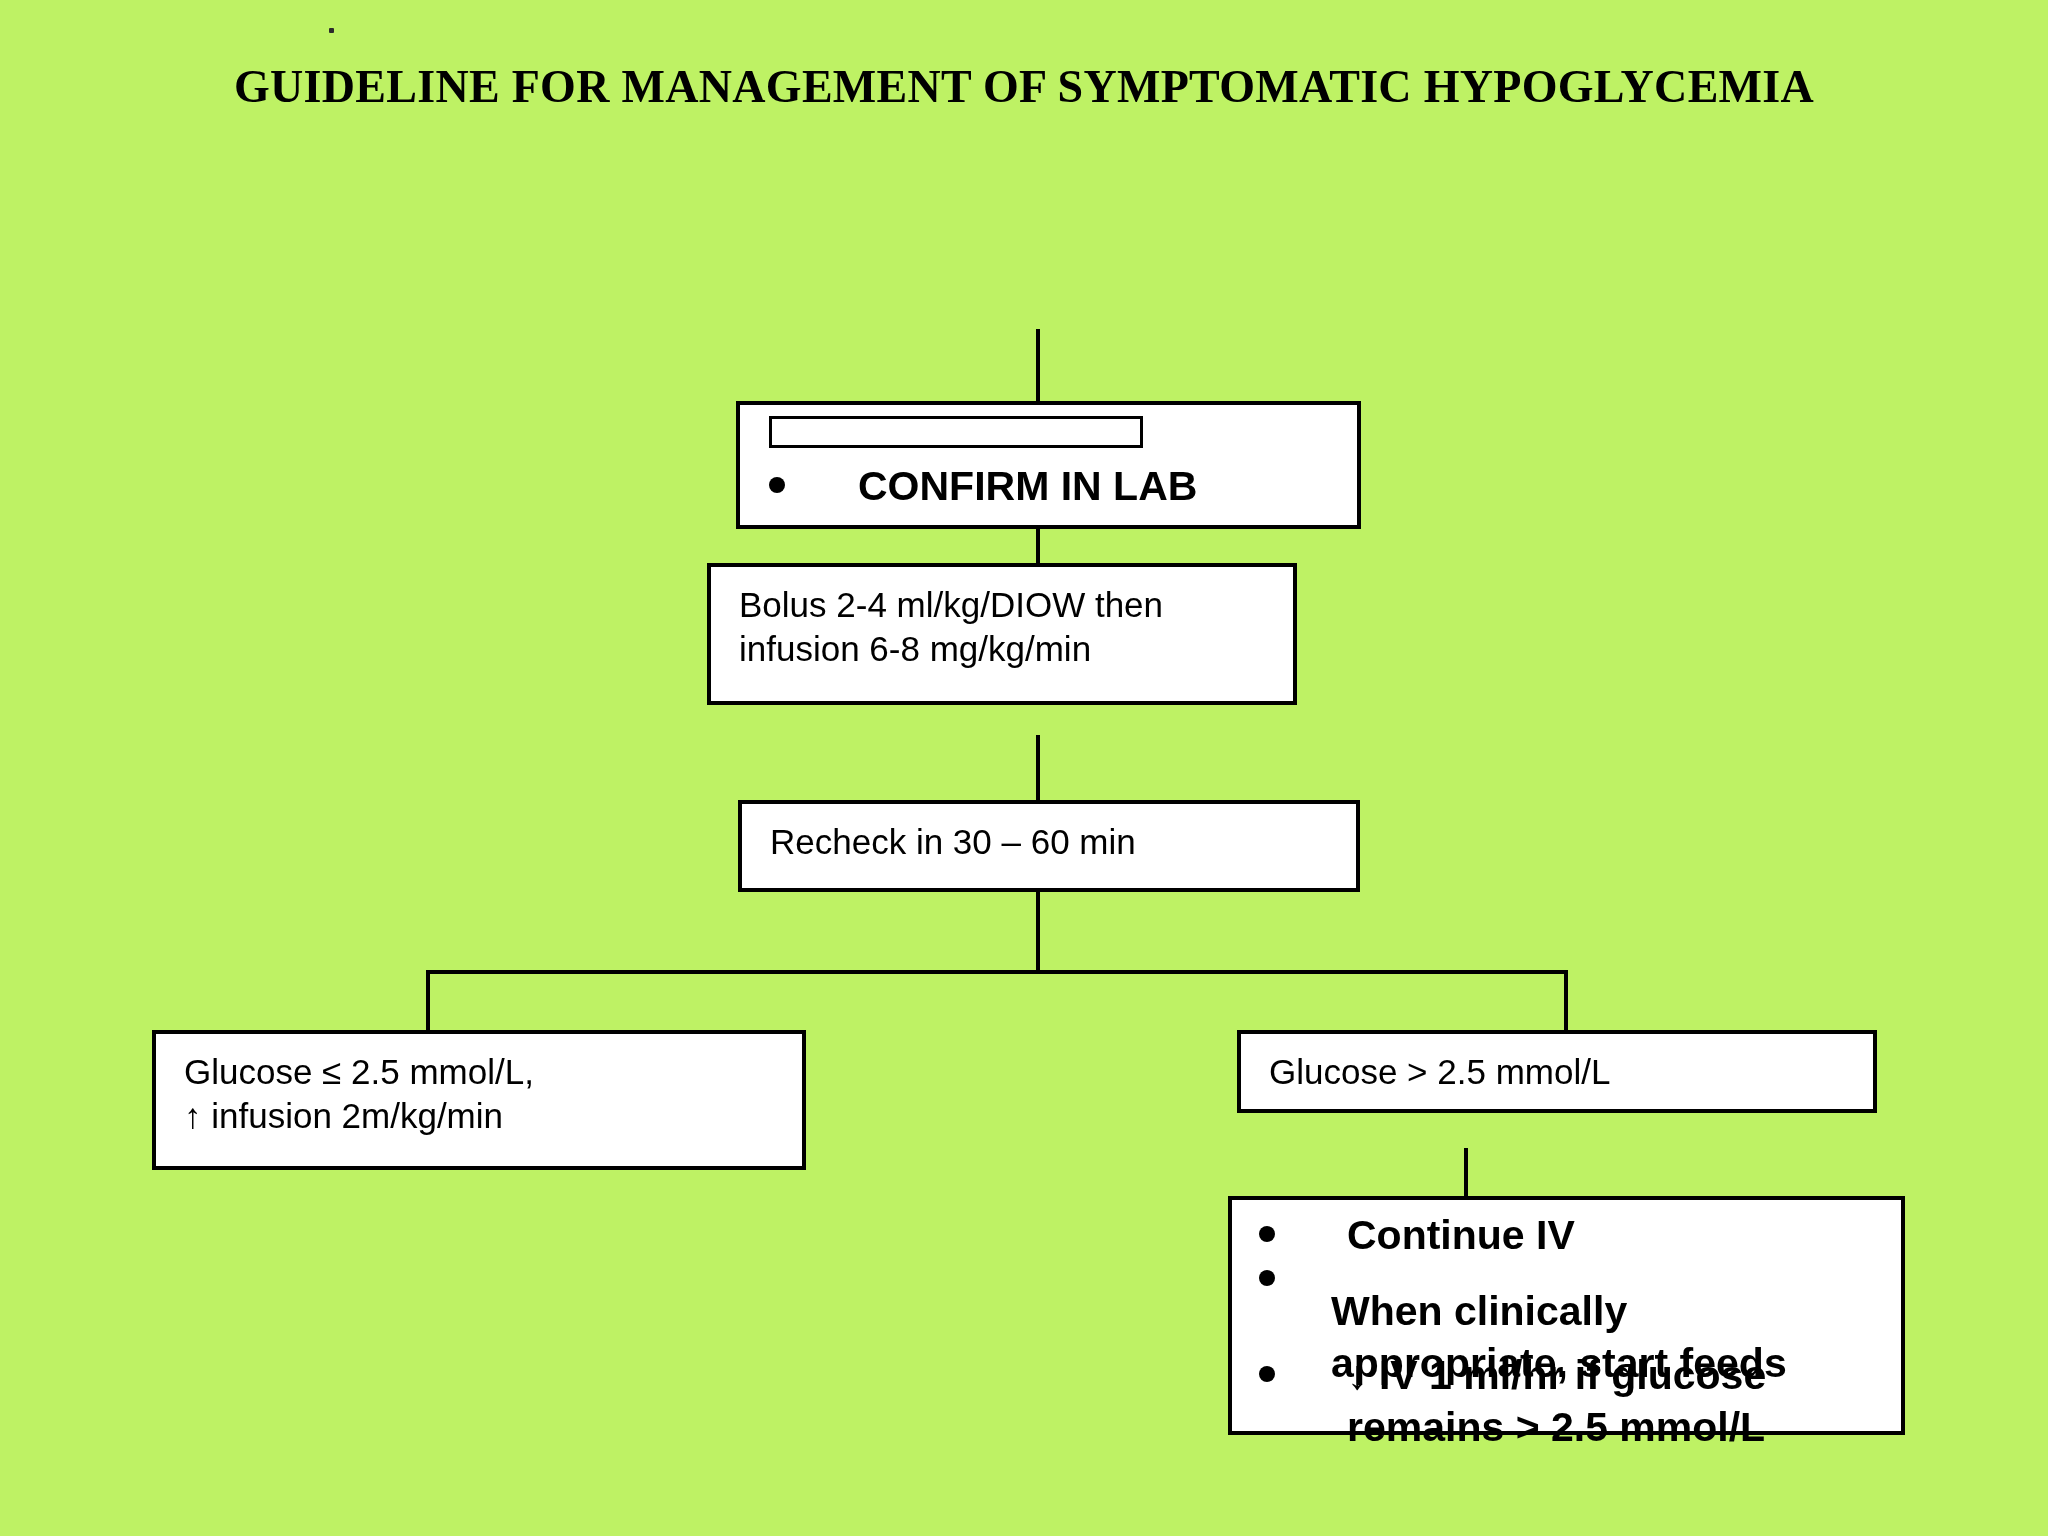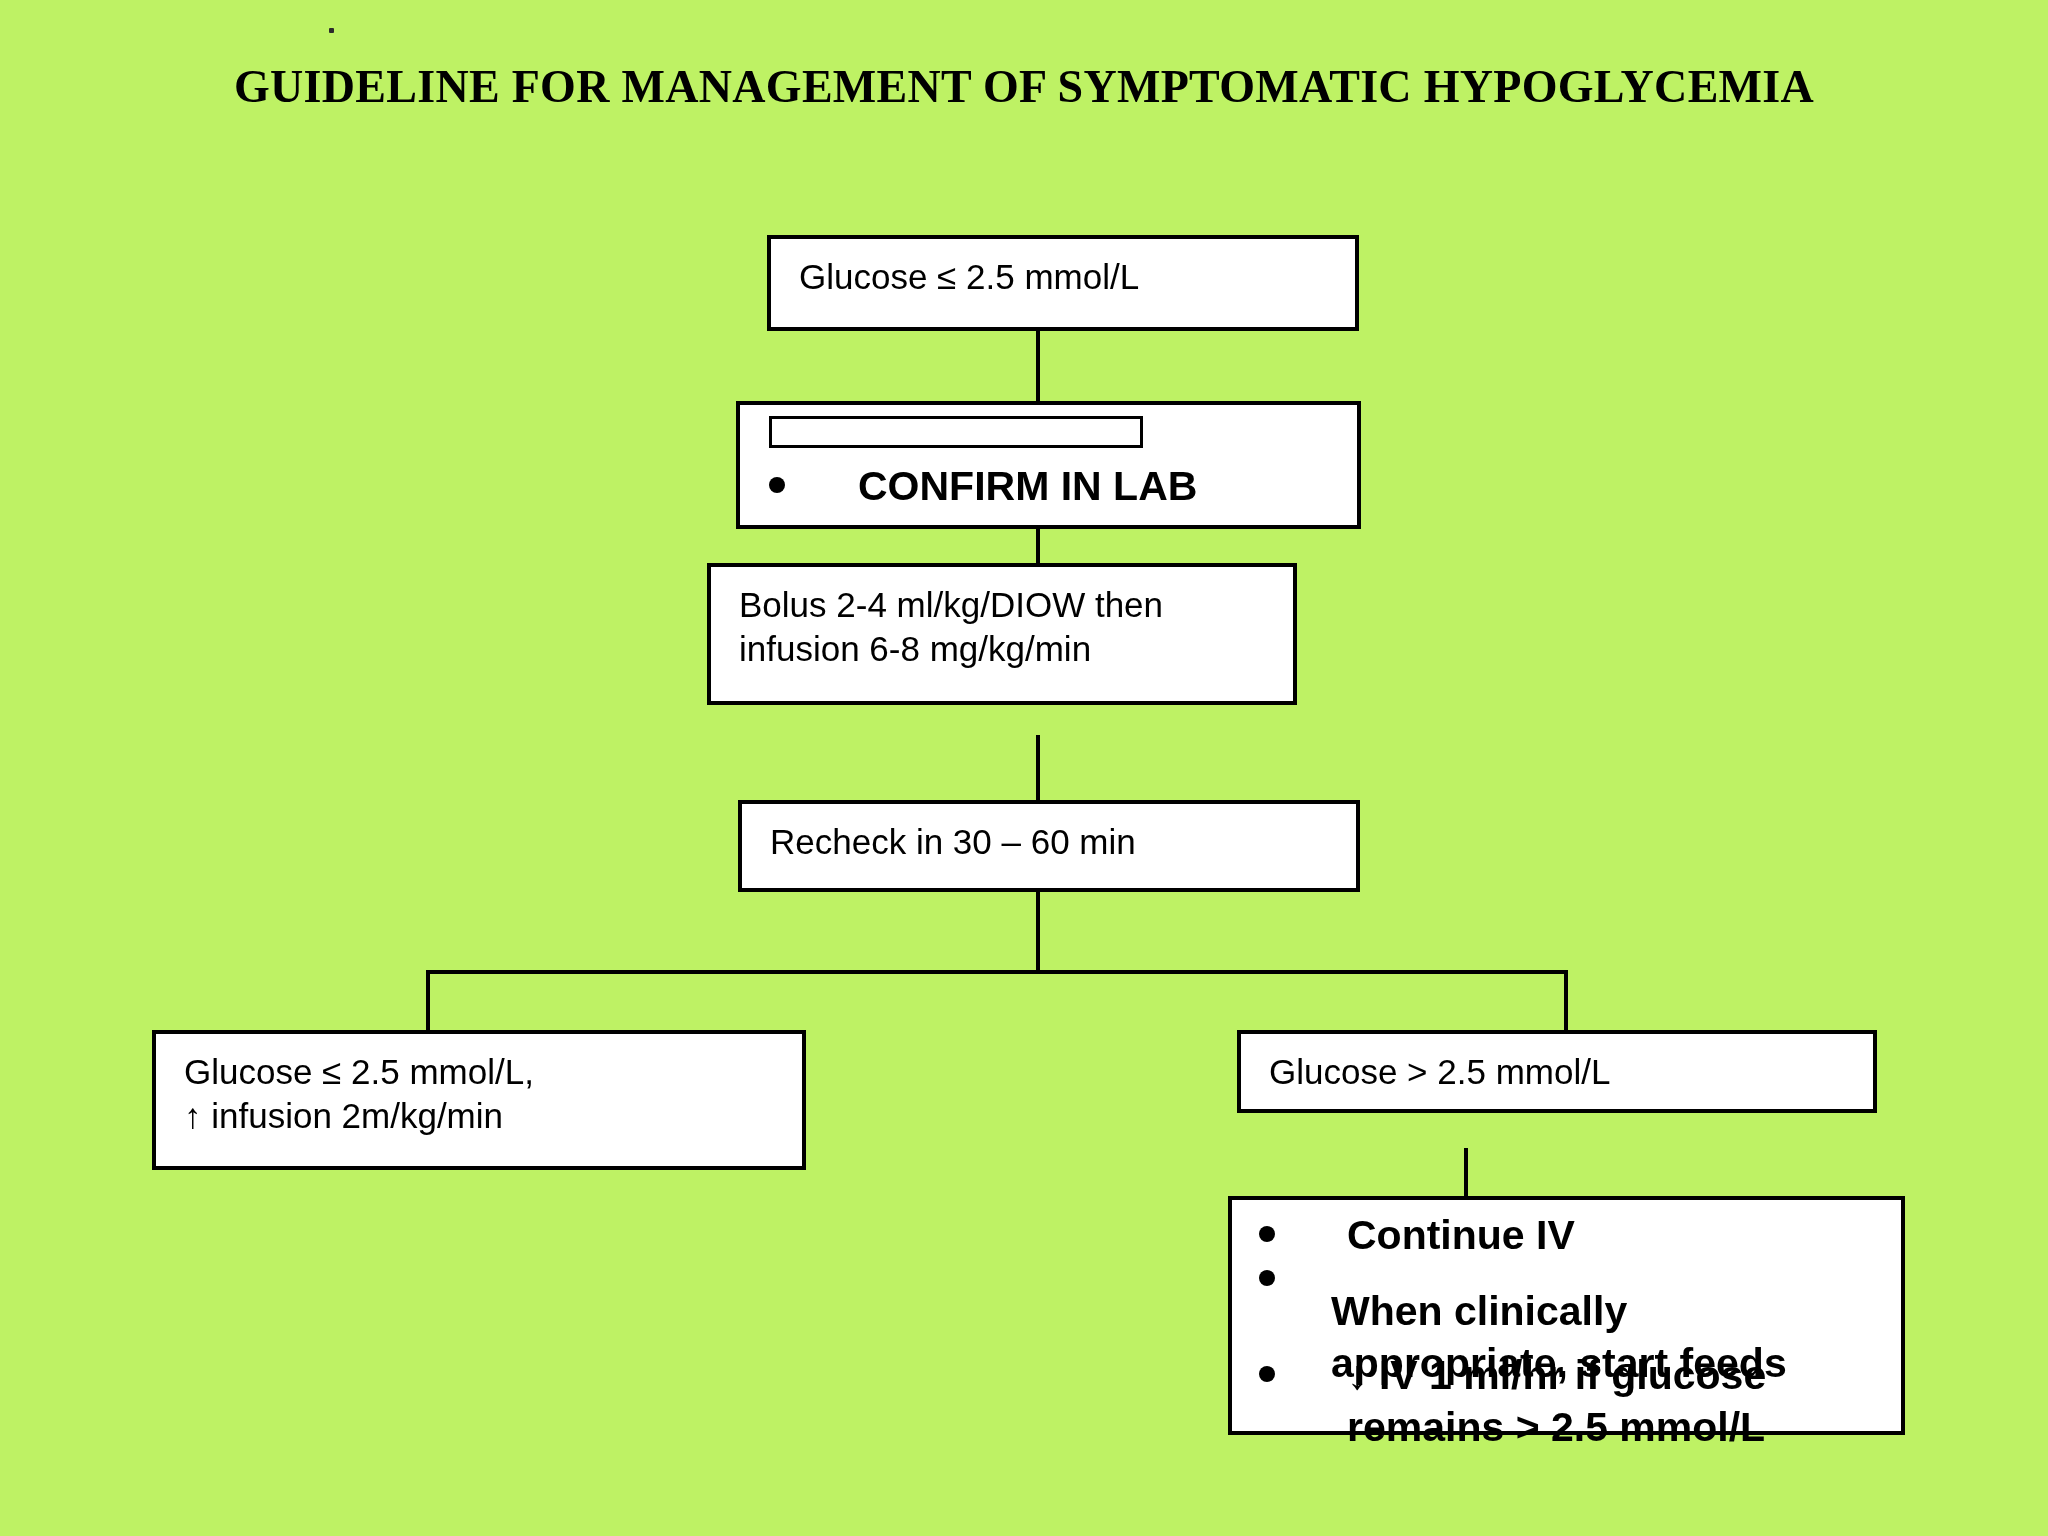--- a/index.html
+++ b/index.html
@@ -120,23 +120,20 @@
   <div class="conn" style="left:1036px; top:892px; width:4px; height:82px;"></div>
 
   <div class="conn" style="left:426px; top:970px; width:1142px; height:4px;"></div>
 
   <div class="conn" style="left:426px; top:970px; width:4px; height:60px;"></div>
 
   <div class="conn" style="left:1564px; top:970px; width:4px; height:60px;"></div>
 
   <div class="conn" style="left:1464px; top:1148px; width:4px; height:50px;"></div>
 
-  <div class="node" style="left:767px; top:235px; width:592px; height:96px;">
-    <div class="txt">Glucose ≤ 2.5 mmol/L</div>
-  </div>
 
   <div class="node" style="left:736px; top:401px; width:625px; height:128px;">
     <div class="inner-blank" style="left:29px; top:11px; width:374px; height:32px;"></div>
     <div class="bullet-row" style="left:29px; top:56px;">
       <div class="bullet-dot"></div>
       <div class="bullet-text" style="margin-left:73px;">CONFIRM IN LAB</div>
     </div>
   </div>
 
   <div class="node" style="left:707px; top:563px; width:590px; height:142px;">

